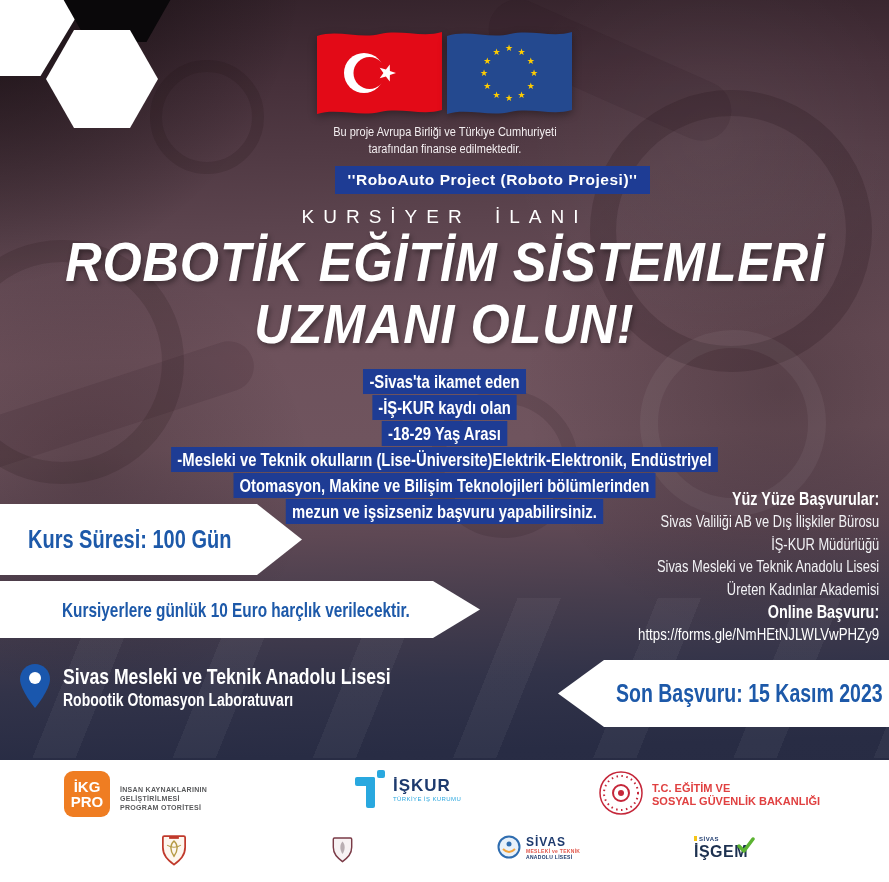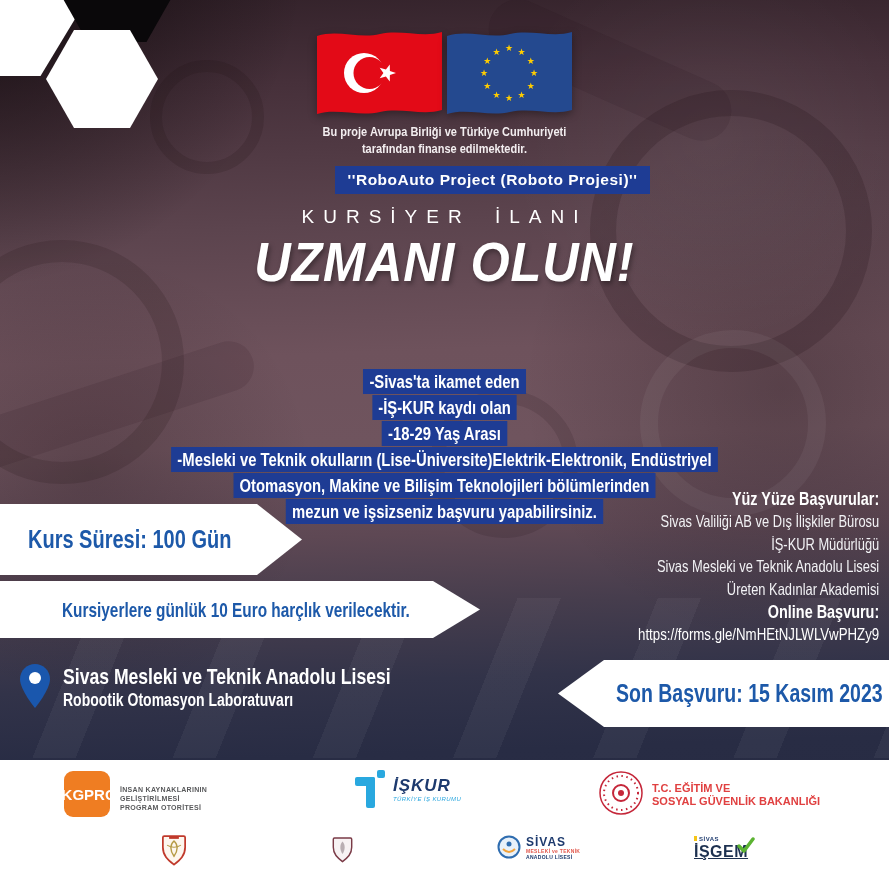--- a/index.html
+++ b/index.html
@@ -30,21 +30,21 @@
     background:repeating-linear-gradient(112deg, rgba(255,255,255,0) 0 90px, rgba(255,255,255,0.045) 90px 130px);}
   .hex{position:absolute;clip-path:polygon(25% 0%,75% 0%,100% 50%,75% 100%,25% 100%,0% 50%);}
   .hex-corner{left:-72px;top:-48px;width:150px;height:124px;background:#ffffff;}
   .hex-black{left:58px;top:-62px;width:118px;height:104px;background:#0a080a;}
   .hex-white{left:46px;top:30px;width:112px;height:98px;background:#ffffff;}
 
   .flags{position:absolute;top:27px;left:0;width:100%;display:flex;justify-content:center;gap:5px;z-index:5;}
   .flags svg{filter:drop-shadow(0 3px 4px rgba(0,0,0,0.35));}
 
   .funding{position:absolute;top:124px;left:0;width:100%;text-align:center;color:#f3eef0;
-    font-size:12.5px;line-height:17px;z-index:5;font-weight:bold;}
+    font-size:12.5px;line-height:17px;z-index:5;}
   .funding .scale{display:inline-block;transform:scaleX(0.88);transform-origin:center top;}
 
   .badge-wrap{position:absolute;top:166px;left:0;width:100%;display:flex;justify-content:center;z-index:5;padding-left:48px;}
   .badge{background:#1e3c94;color:#fff;font-weight:bold;font-size:15.5px;padding:5px 13px;letter-spacing:0.5px;}
 
   .announcement{position:absolute;top:206px;left:0;width:100%;text-align:center;color:#fff;
     font-weight:normal;font-size:19px;letter-spacing:9px;word-spacing:10px;z-index:5;}
 
   .title{position:absolute;top:231px;left:0;width:100%;text-align:center;color:#fff;z-index:5;
     font-style:italic;font-weight:bold;text-shadow:2px 3px 6px rgba(0,0,0,0.35);}
@@ -77,40 +77,40 @@
 
   .location{position:absolute;left:20px;top:664px;display:flex;align-items:flex-start;z-index:5;color:#fff;}
   .loc-text{margin-left:13px;transform:scaleX(0.8);transform-origin:left top;}
   .loc-name{font-size:22px;font-weight:bold;line-height:26px;white-space:nowrap;}
   .loc-detail{font-size:17.5px;font-weight:bold;line-height:21px;white-space:nowrap;}
 
   footer{position:absolute;left:0;bottom:0;width:100%;height:122px;background:#ffffff;z-index:7;}
   .fgroup{position:absolute;display:flex;align-items:flex-start;}
   .ikg{left:64px;top:11px;}
   .ikg-square{width:46px;height:46px;background:#ef7d22;border-radius:9px;color:#fff;font-weight:bold;
-    font-size:15px;line-height:15px;display:flex;flex-direction:row;align-items:center;justify-content:center;}
+    font-size:15px;line-height:15px;display:flex;flex-direction:column;align-items:center;justify-content:center;}
   .ikg-desc{margin-left:10px;margin-top:14px;color:#58595b;font-weight:bold;font-size:7px;line-height:9px;letter-spacing:0.3px;}
   .iskur{left:353px;top:10px;}
-  .iskur-text{margin-left:8px;margin-top:7px;font-style:italic;}
+  .iskur-text{margin-left:8px;margin-top:7px;}
   .iskur-name{color:#1d3a6e;font-weight:bold;font-size:17px;letter-spacing:1px;line-height:18px;}
   .iskur-sub{color:#2ba7df;font-size:6px;letter-spacing:0.4px;line-height:8px;}
   .ministry{left:598px;top:8px;}
   .ministry-text{margin-left:8px;margin-top:14px;color:#e04040;font-weight:bold;font-size:11px;line-height:13px;}
   .crest1{left:160px;top:74px;}
   .crest2{left:331px;top:76px;}
   .school{left:497px;top:75px;}
   .school-text{margin-left:5px;margin-top:1px;}
   .school-name{color:#1d3a6e;font-weight:bold;font-size:12px;line-height:12px;letter-spacing:1px;}
   .school-sub1{color:#e2574c;font-weight:bold;font-size:5px;line-height:6px;letter-spacing:0.3px;}
   .school-sub2{color:#1d3a6e;font-weight:bold;font-size:5px;line-height:6px;letter-spacing:0.3px;}
   .isgem{left:694px;top:76px;flex-direction:column;}
   .isgem-pre{color:#1d3a6e;font-weight:bold;font-size:6px;line-height:7px;letter-spacing:0.5px;}
   .isgem-pre::before{content:"";display:inline-block;width:3px;height:5px;background:#f5c518;margin-right:2px;}
   .isgem-namewrap{position:relative;display:inline-block;}
-  .isgem-name{color:#1d3150;font-weight:bold;font-size:16px;line-height:17px;letter-spacing:0.5px;text-decoration:underline;}
+  .isgem-name{color:#1d3150;font-weight:bold;font-size:16px;line-height:17px;letter-spacing:0.5px;}
   .isgem-check{position:absolute;right:-7px;top:-6px;}
 </style>
 </head>
 <body>
 
 <div class="poster">
 
   <div class="bg-overlay"></div>
   <div class="joint j1"></div>
   <div class="joint j2"></div>
@@ -158,20 +158,21 @@
     </span>
   </div>
 
   <div class="badge-wrap">
     <span class="badge">''RoboAuto Project (Roboto Projesi)''</span>
   </div>
 
   <div class="announcement">KURSİYER İLANI</div>
 
   <div class="title">
+    <div class="title-line"><span class="scale">ROBOTİK EĞİTİM SİSTEMLERİ</span></div>
     <div class="title-line"><span class="scale">UZMANI OLUN!</span></div>
   </div>
 
   <div class="requirements">
     <div class="req-line"><span class="hl">-Sivas'ta ikamet eden</span></div>
     <div class="req-line"><span class="hl">-İŞ-KUR kaydı olan</span></div>
     <div class="req-line"><span class="hl">-18-29 Yaş Arası</span></div>
     <div class="req-line"><span class="hl">-Mesleki ve Teknik okulların (Lise-Üniversite)Elektrik-Elektronik, Endüstriyel</span></div>
     <div class="req-line"><span class="hl">Otomasyon, Makine ve Bilişim Teknolojileri bölümlerinden</span></div>
     <div class="req-line"><span class="hl">mezun ve işsizseniz başvuru yapabilirsiniz.</span></div>

